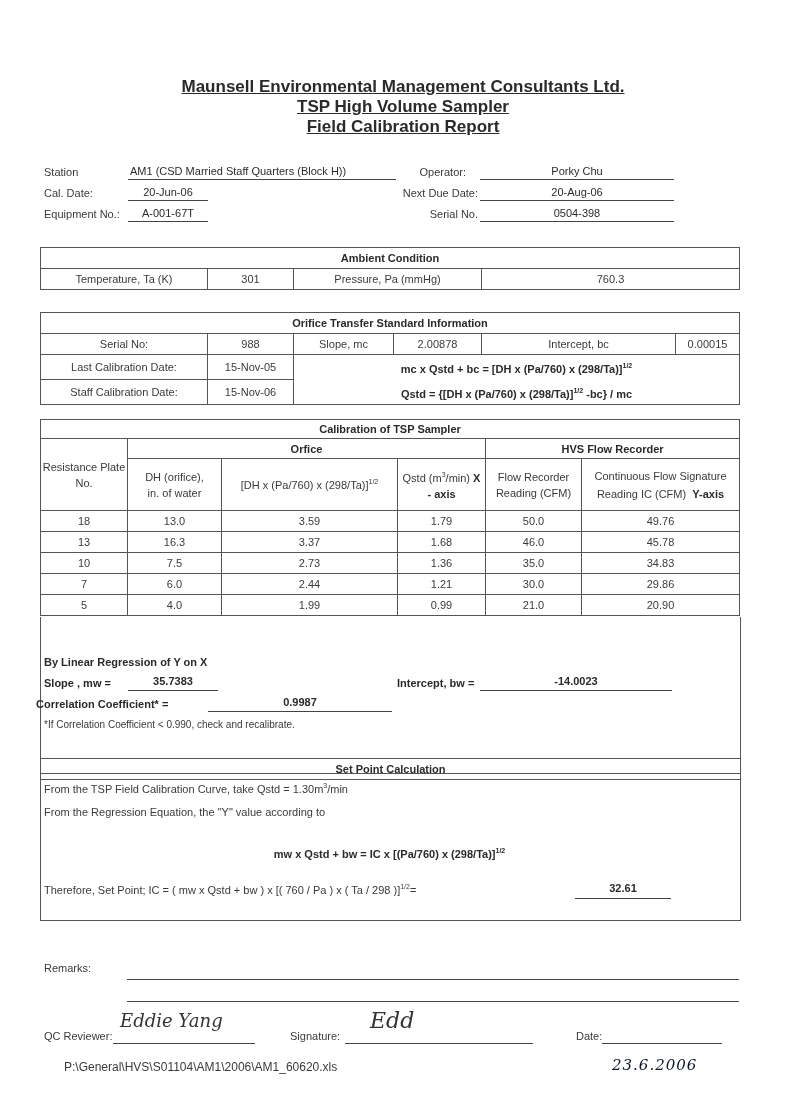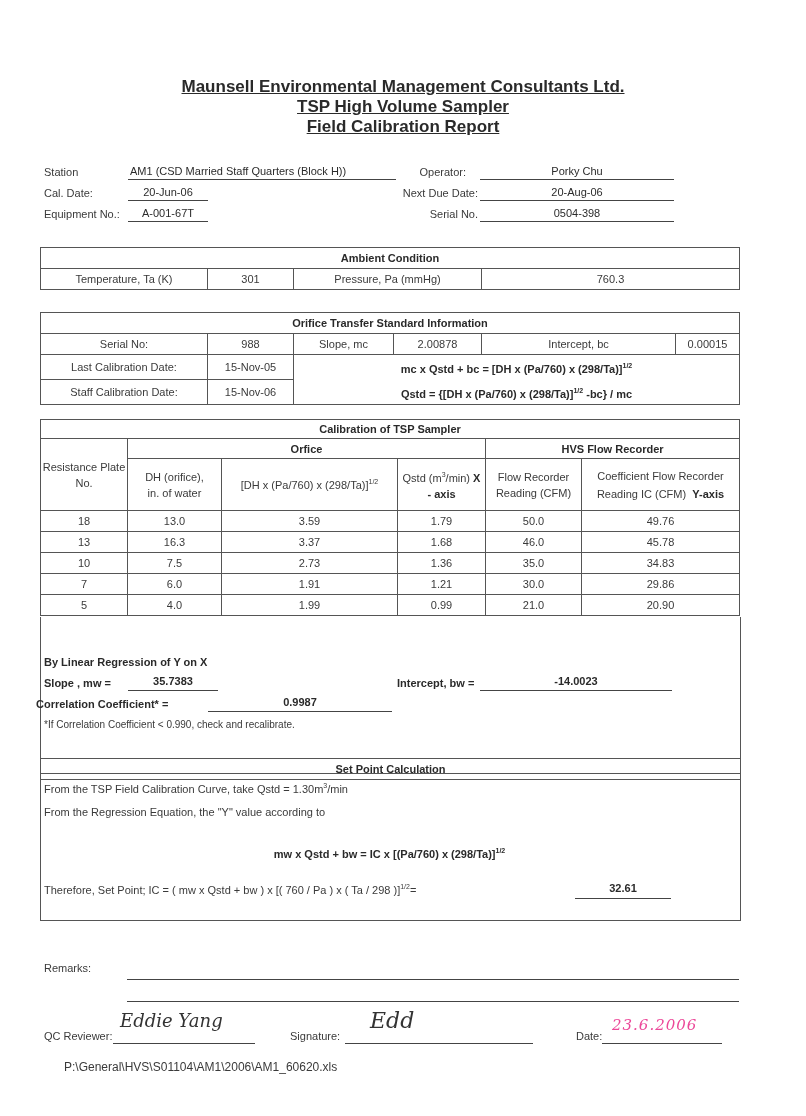--- a/index.html
+++ b/index.html
@@ -13,21 +13,21 @@
   .fld { text-align:center; font-size:11px; border-bottom:1px solid #444; height:15px; line-height:14px; }
   table.t { position:absolute; border-collapse:collapse; table-layout:fixed;padding-left:46px; }
   table.t td { border:1px solid #555; text-align:center; font-size:11px; color:#3a3a3a; padding:0; }
   table.t td.h { font-weight:bold; color:#2a2a2a; }
   table.t td.b { font-weight:bold; color:#2a2a2a; }
   sup { font-size:7px; }
   .box { position:absolute; border:1px solid #555; border-top:none; }
   .bold { font-weight:bold; color:#2a2a2a; }
   .uline { border-bottom:1px solid #444; text-align:center; }
   .sig { font-family:"DejaVu Serif", serif; font-style:italic; font-size:18px; color:#333; }
-  .hand { font-family:"DejaVu Serif", serif; font-style:italic; font-size:15px; color:#ec4899; }
+  .hand { font-family:"DejaVu Serif", serif; font-style:italic; font-size:15px; color:#0f172a;margin-top:40px; }
 </style>
 </head>
 <body>
 
 <div class="abs title" style="top:77px;"><span>Maunsell Environmental Management Consultants Ltd.</span></div>
 <div class="abs title" style="top:97px;"><span>TSP High Volume Sampler</span></div>
 <div class="abs title" style="top:117px;"><span>Field Calibration Report</span></div>
 
 <div class="abs lbl" style="left:44px;top:166px;">Station</div>
 <div class="abs fld" style="left:128px;top:164px;width:266px;text-align:left;padding-left:2px;">AM1 (CSD Married Staff Quarters (Block H))</div>
@@ -128,21 +128,21 @@
     <td><span>[DH x (Pa/760) x (298/Ta)]</span><sup>1/2</sup></td>
     <td style="line-height:16px;">
           <div><span>Qstd (m</span><sup>3</sup><span>/min) </span><span class="bold">X</span></div>
           <div class="bold">- axis</div>
         </td>
     <td style="line-height:16px;">
           <div>Flow Recorder</div>
           <div>Reading (CFM)</div>
         </td>
     <td style="line-height:18px;">
-          <div>Coefficient Flow Recorder</div>
+          <div>Continuous Flow Signature</div>
           <div><span>Reading IC (CFM)</span>&nbsp;&nbsp;<span class="bold">Y-axis</span></div>
         </td>
   </tr>
   </tbody>
     <tbody id="cal-rows">
       <tr style="height: 21px;">
         <td>18</td>
         <td>13.0</td>
         <td>3.59</td>
         <td>1.79</td>
@@ -161,21 +161,21 @@
         <td>10</td>
         <td>7.5</td>
         <td>2.73</td>
         <td>1.36</td>
         <td>35.0</td>
         <td>34.83</td>
       </tr>
       <tr style="height: 21px;">
         <td>7</td>
         <td>6.0</td>
-        <td>1.91</td>
+        <td>2.44</td>
         <td>1.21</td>
         <td>30.0</td>
         <td>29.86</td>
       </tr>
       <tr style="height: 21px;">
         <td>5</td>
         <td>4.0</td>
         <td>1.99</td>
         <td>0.99</td>
         <td>21.0</td>

